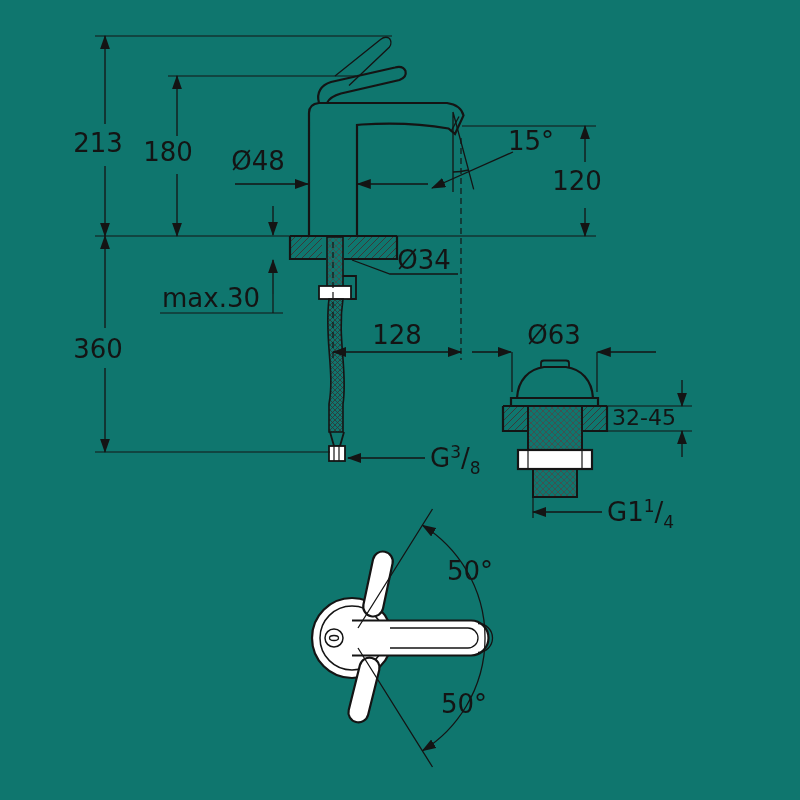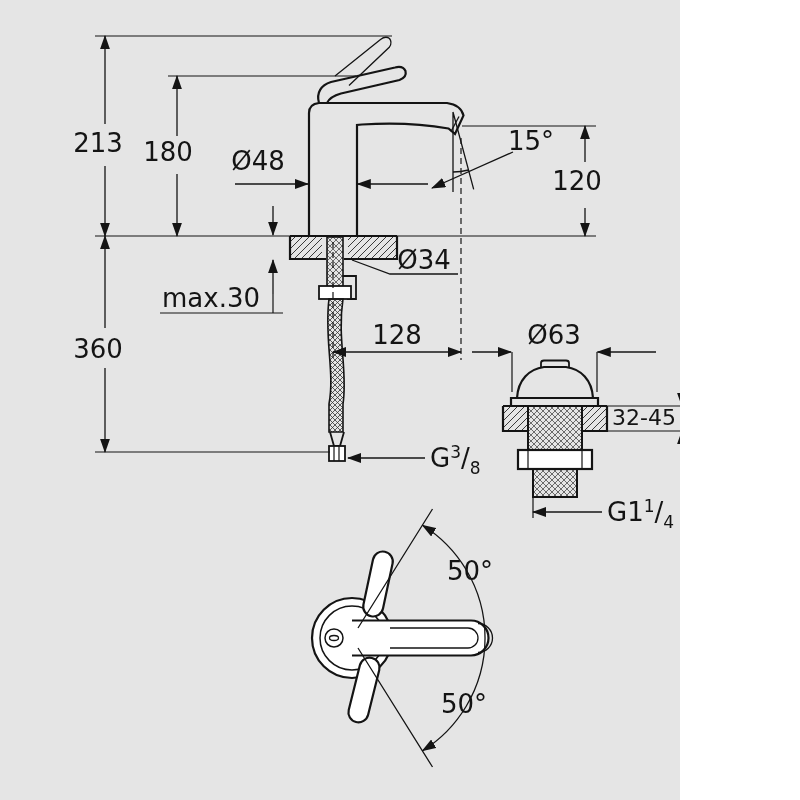--- a/index.html
+++ b/index.html
@@ -1,16 +1,16 @@
 <!DOCTYPE html>
 <html><head>
 <meta charset="utf-8">
 <style>
   html,body{margin:0;padding:0;background:#fff}
-  .canvas{position:relative;width:680px;height:800px;background:#e5e5e5;overflow:hidden;
+  .canvas{position:relative;width:800px;height:800px;background:#0f766e;overflow:hidden;
           font-family:"DejaVu Sans","Liberation Sans",sans-serif}
   svg{display:block}
   .dim{font-family:"DejaVu Sans","Liberation Sans",sans-serif;font-size:26px;fill:#141414}
   .dim-sm{font-size:22px}
   .frac{font-size:17px}
   .k2{stroke:#141414;stroke-width:2.2;fill:none}
   .k2w{stroke:#141414;stroke-width:2.2;fill:#fff}
   .k18{stroke:#141414;stroke-width:1.8;fill:none}
   .k18w{stroke:#141414;stroke-width:1.8;fill:#fff}
   .k15{stroke:#141414;stroke-width:1.5;fill:none}

